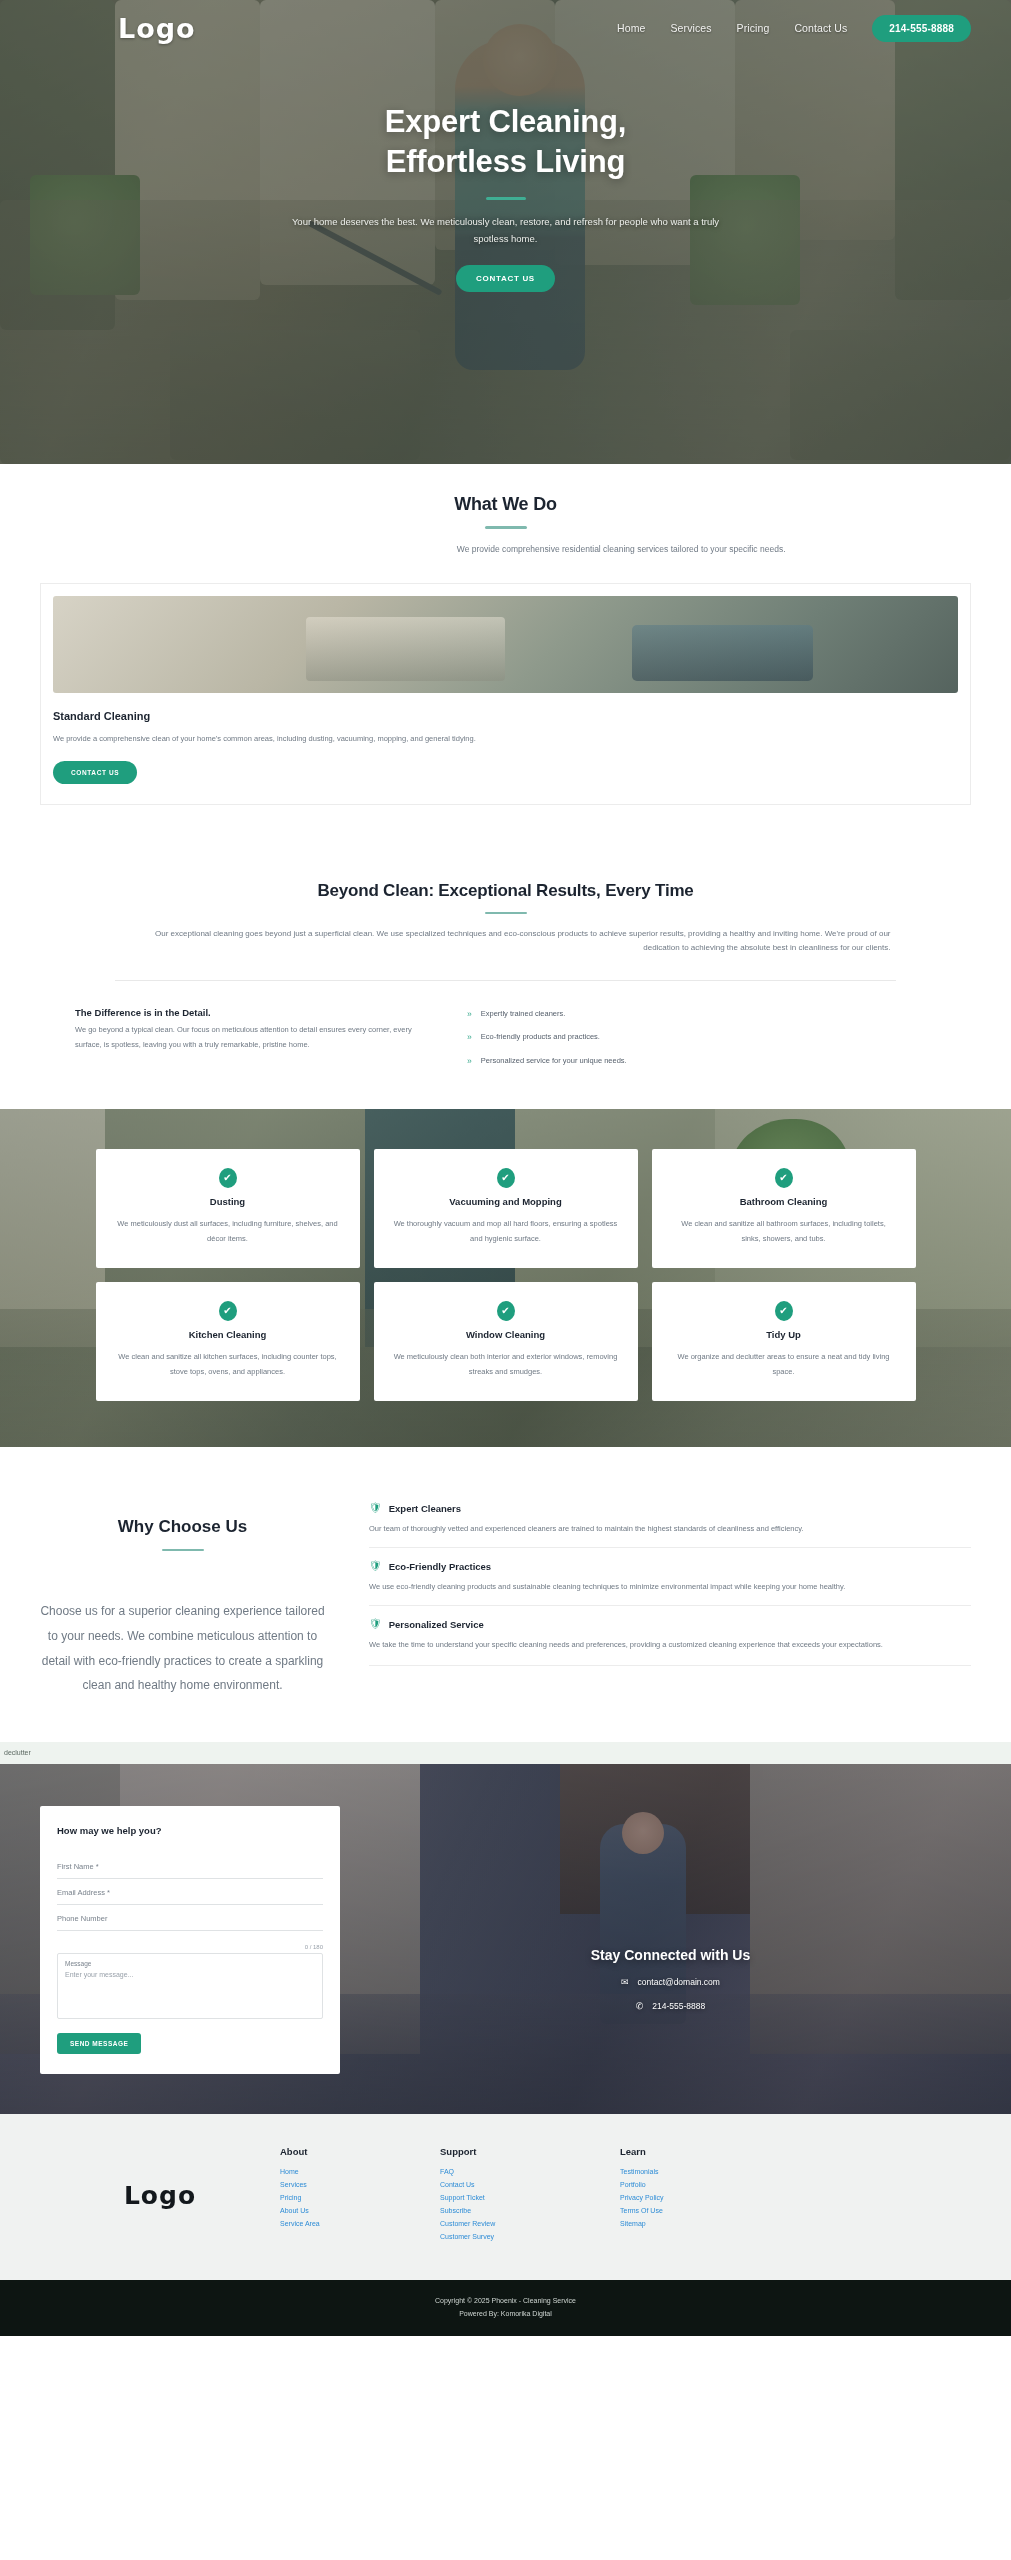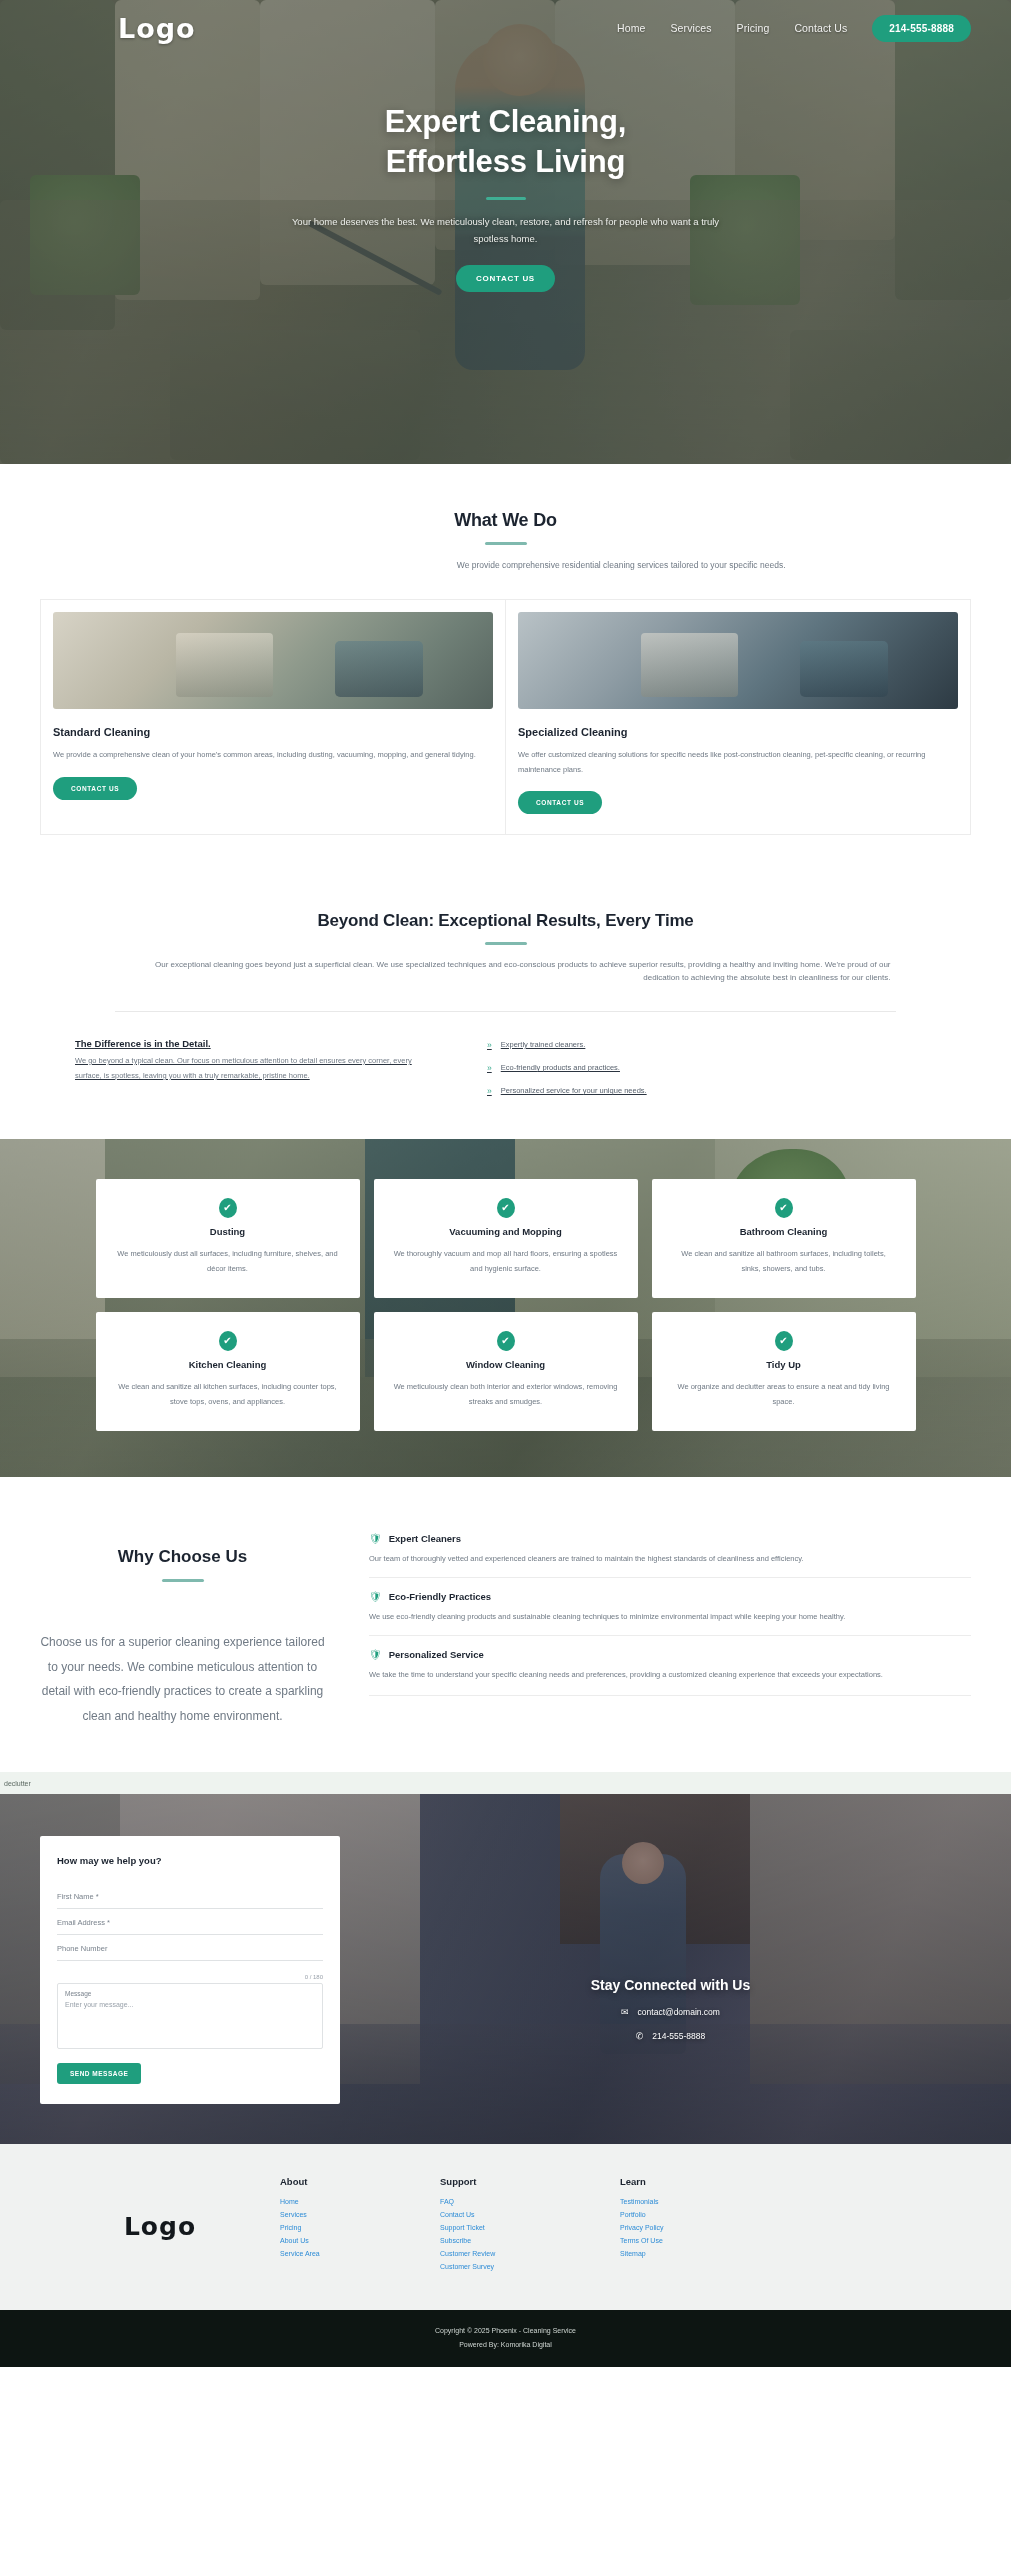--- a/index.html
+++ b/index.html
@@ -84,21 +84,21 @@
   }
   .btn-primary {
     display:inline-block; margin-top:17px;
     background:#1f9e7e; color:#fff; border:none; cursor:pointer;
     font-family:inherit; font-size:8px; font-weight:700; letter-spacing:.7px;
     padding:9px 20px; border-radius:15px;
   }
 
   
   .section { padding:0 40px; }
-  .what-we-do { padding-top:46px; padding-bottom:36px; }
+  .what-we-do { padding-top:30px; padding-bottom:36px; }
   .sec-title { text-align:center; font-size:18px; font-weight:700; color:#1c2430; letter-spacing:-.2px; }
   .sec-rule { width:42px; height:2.5px; background:#7fb9ae; margin:11px auto 13px; border-radius:2px; }
   .sec-sub { text-align:right; font-size:8.5px; color:#707a85; line-height:1.7; max-width:560px; margin:0 auto; }
 
   .cards {
     display:flex; margin-top:27px; border:1px solid #ececec; background:#fff;
   }
   .card { flex:1; padding:12px 12px 20px; position:relative; }
   .card + .card { border-left:1px solid #ececec; }
   .card-img { height:97px; border-radius:3px; overflow:hidden; position:relative; }
@@ -119,21 +119,21 @@
     margin-top:14px; background:#1f9e7e; color:#fff; border:none; cursor:pointer;
     font-family:inherit; font-size:6.5px; font-weight:700; letter-spacing:.6px;
     padding:8px 18px; border-radius:13px;
   }
 
   
   .beyond { padding-top:40px; padding-bottom:30px; }
   .beyond .sec-title { font-size:17px; }
   .beyond .sec-sub { max-width:770px; font-size:8px; }
   .divider { height:1px; background:#e8e8e8; margin:26px 75px 0; }
-  .beyond-cols { display:flex; gap:72px; margin-top:26px; padding:0 35px;text-decoration:underline; }
+  .beyond-cols { display:flex; gap:52px; margin-top:26px; padding:0 35px; }
   .bc-left { width:340px; }
   .bc-h { font-size:9.5px; font-weight:700; color:#1c2430; }
   .bc-p { font-size:7.5px; color:#707a85; line-height:2.0; margin-top:4px; }
   .bc-right { flex:1; padding-top:2px; }
   .bullet { display:flex; align-items:flex-start; gap:9px; margin-bottom:13px; }
   .bullet-icon { color:#3aa98e; font-size:8.5px; line-height:1.2; }
   .bullet-text { font-size:7.5px; color:#555f6b; }
 
   
   .features {
@@ -284,26 +284,20 @@
     <div class="sec-rule"></div>
     <p class="sec-sub">We provide comprehensive residential cleaning services tailored to your specific needs.</p>
 
     <div class="cards">
       <div class="card">
         <div class="card-img ci-a"></div>
         <div class="card-title">Standard Cleaning</div>
         <div class="card-text">We provide a comprehensive clean of your home's common areas, including dusting, vacuuming, mopping, and general tidying.</div>
         <button class="card-btn">CONTACT US</button>
       </div>
-      <div class="card">
-        <div class="card-img ci-c"></div>
-        <div class="card-title">Specialized Cleaning</div>
-        <div class="card-text">We offer customized cleaning solutions for specific needs like post-construction cleaning, pet-specific cleaning, or recurring maintenance plans.</div>
-        <button class="card-btn">CONTACT US</button>
-      </div>
     </div>
   </section>
 
   <section class="section beyond">
     <h2 class="sec-title">Beyond Clean: Exceptional Results, Every Time</h2>
     <div class="sec-rule"></div>
     <p class="sec-sub">Our exceptional cleaning goes beyond just a superficial clean. We use specialized techniques and eco-conscious products to achieve superior results, providing a healthy and inviting home. We're proud of our dedication to achieving the absolute best in cleanliness for our clients.</p>
     <div class="divider"></div>
 
     <div class="beyond-cols">

